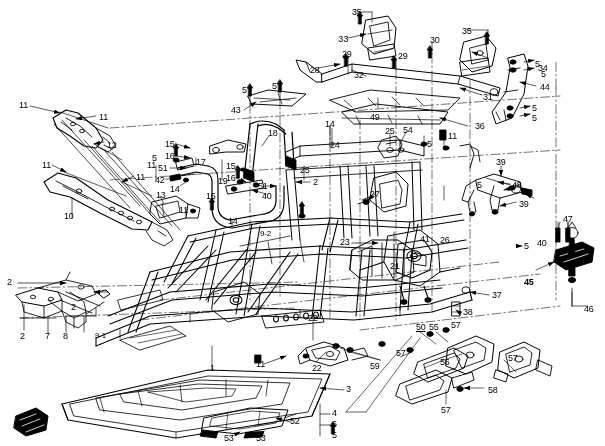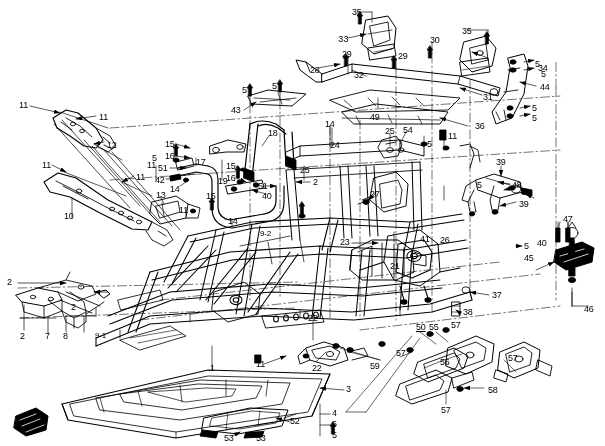--- a/index.html
+++ b/index.html
@@ -619,21 +619,21 @@
   <div class="callout" style="left:64px;top:212px;">10</div>
   <div class="callout" style="left:19px;top:101px;">11</div>
   <div class="callout" style="left:99px;top:113px;">11</div>
   <div class="callout" style="left:107px;top:141px;">12</div>
   <div class="callout" style="left:42px;top:161px;">11</div>
   <div class="callout" style="left:136px;top:173px;">11</div>
   <div class="callout" style="left:563px;top:215px;">47</div>
   <div class="callout" style="left:390px;top:226px;margin-top:36px;">21</div>
   <div class="callout" style="left:524px;top:242px;">5</div>
   <div class="callout" style="left:340px;top:238px;">23</div>
-  <div class="callout" style="left:524px;top:254px;">45</div>
+  <div class="callout" style="left:524px;top:278px;font-weight:bold;">45</div>
   <div class="callout" style="left:584px;top:305px;">46</div>
   <div class="callout" style="left:7px;top:278px;">2</div>
   <div class="callout" style="left:71px;top:303px;">2</div>
   <div class="callout" style="left:20px;top:332px;">2</div>
   <div class="callout" style="left:45px;top:332px;">7</div>
   <div class="callout" style="left:63px;top:332px;">8</div>
   <div class="callout sm" style="left:76px;top:332px;padding-left:19px;">9-1</div>
   <div class="callout" style="left:492px;top:291px;">37</div>
   <div class="callout" style="left:463px;top:308px;">38</div>
   <div class="callout" style="left:312px;top:364px;">22</div>

